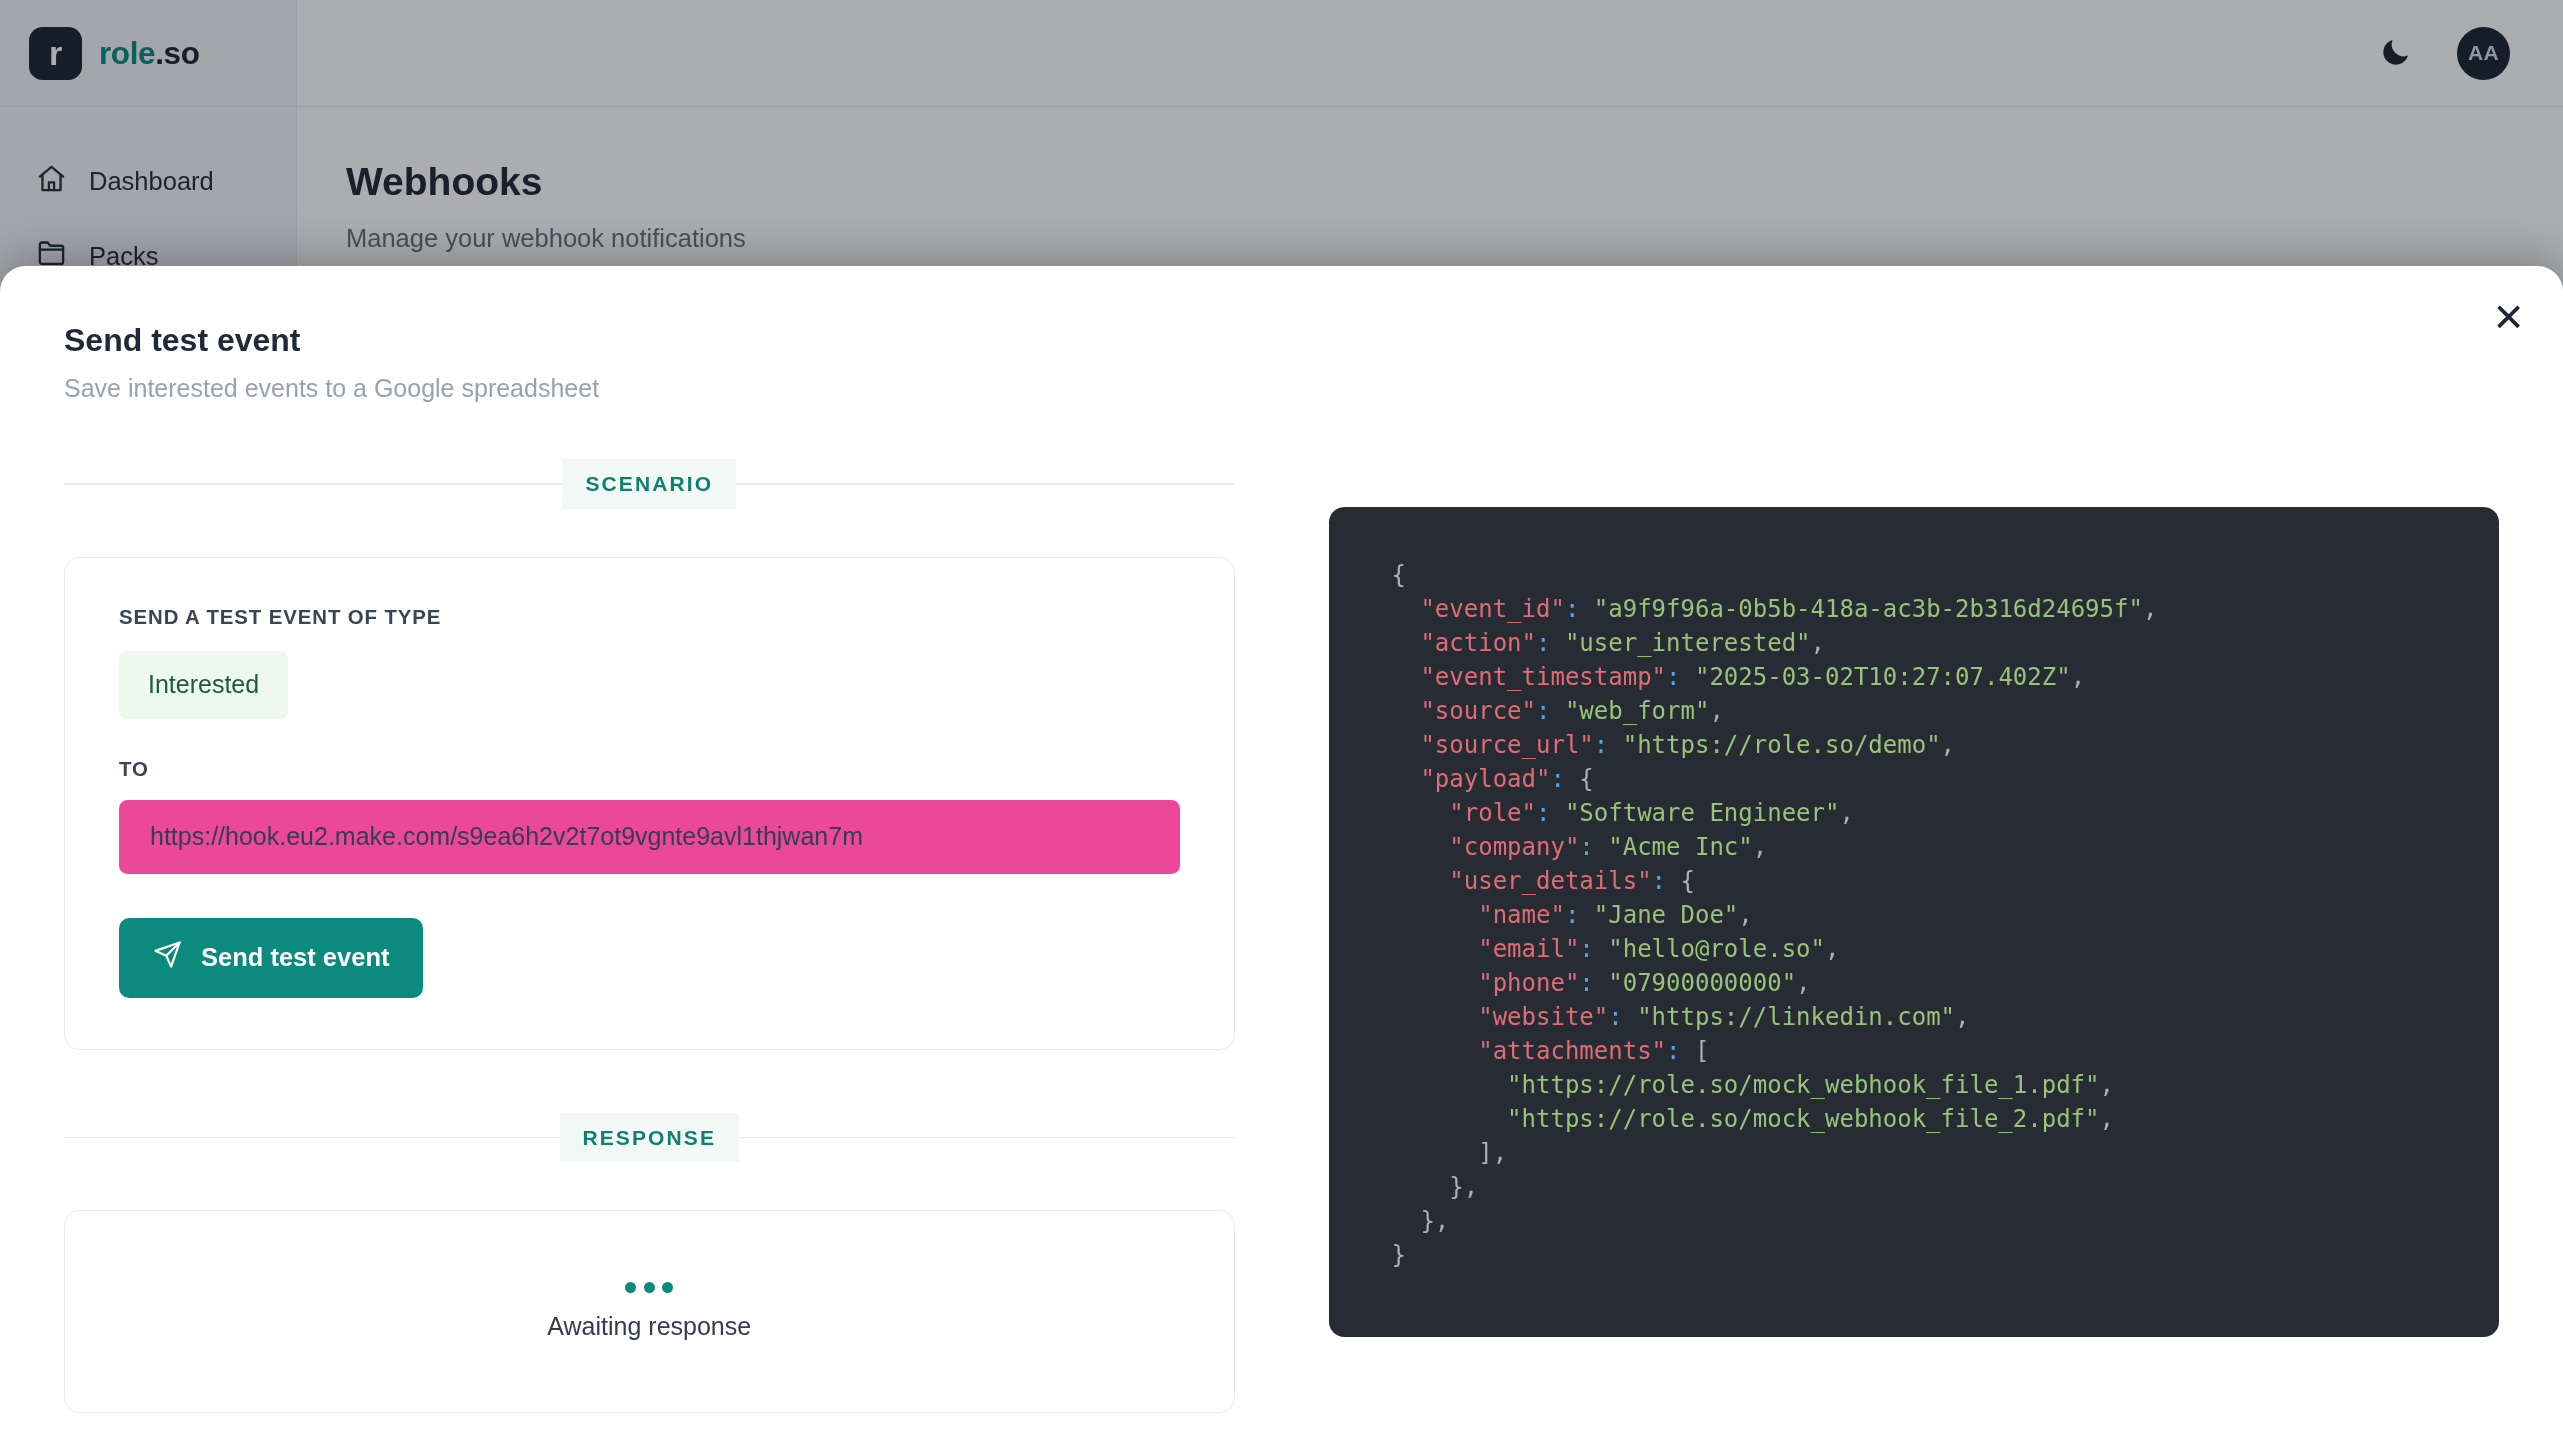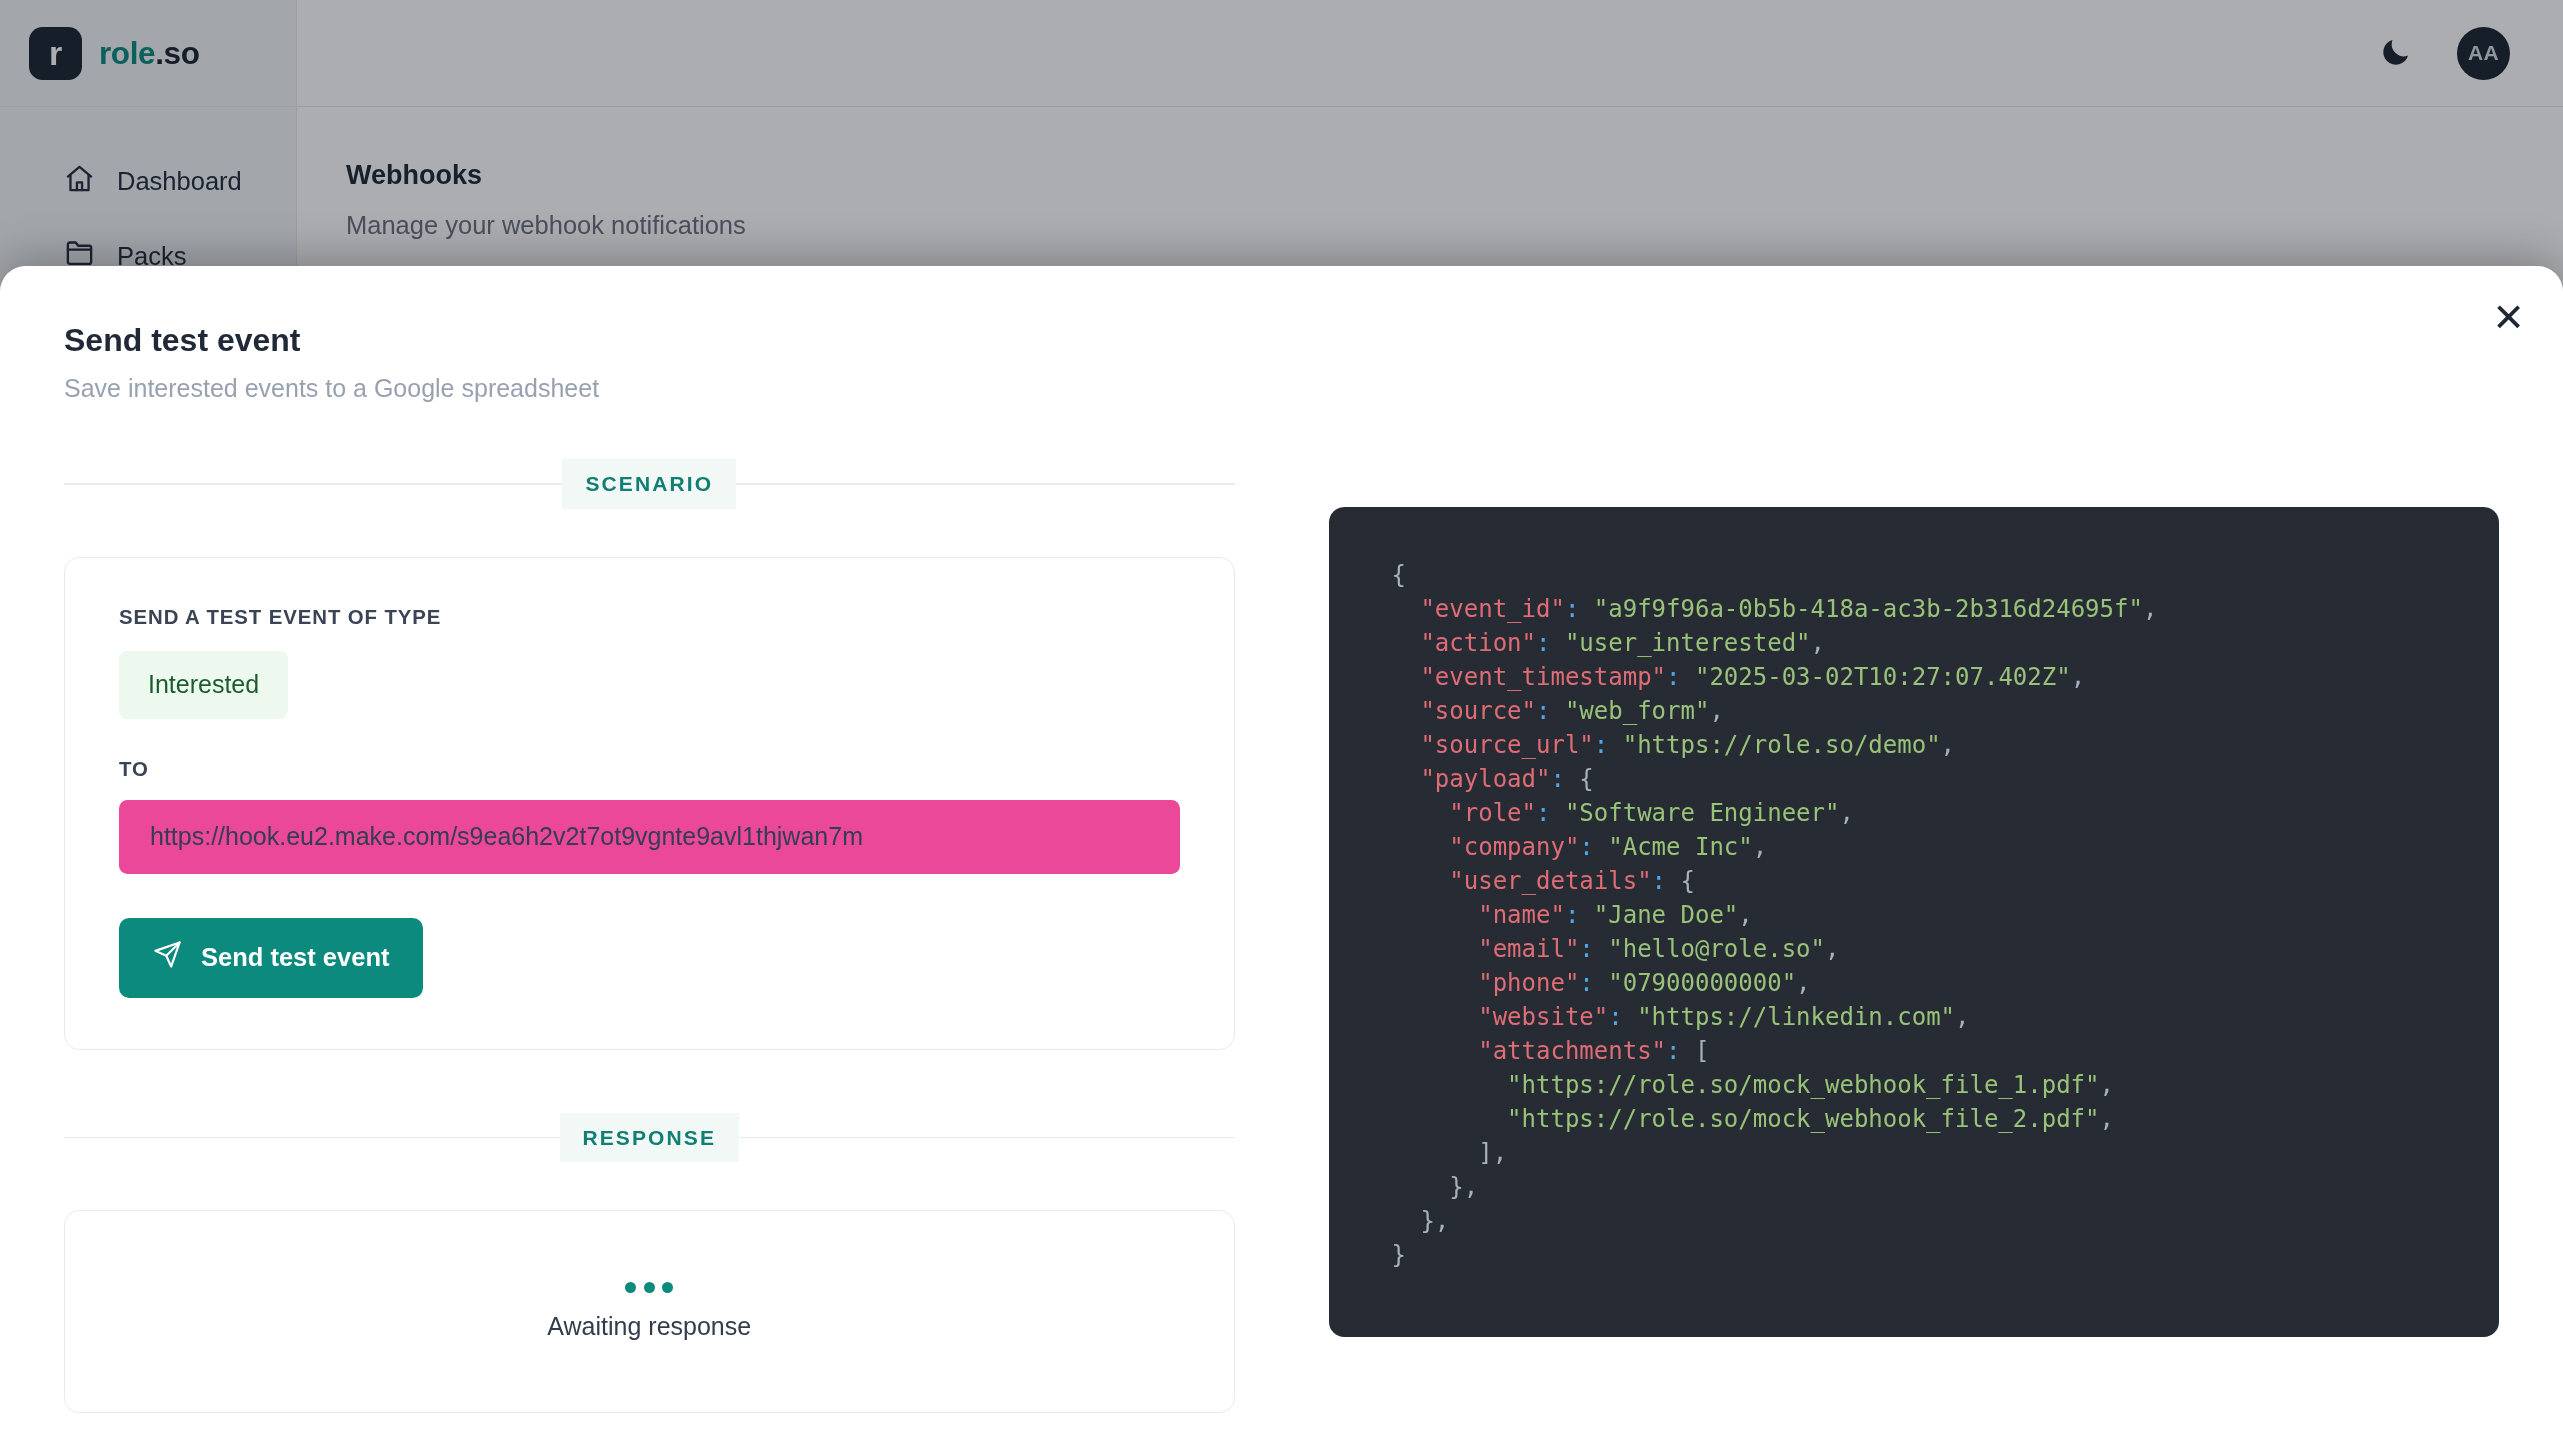--- a/index.html
+++ b/index.html
@@ -8,32 +8,32 @@
 
   
   .app{position:absolute;inset:0;display:flex;}
   .sidebar{width:297px;background:#f3f5f8;border-right:1.7px solid #e4e8ee;box-sizing:border-box;}
   .logo-row{height:107px;display:flex;align-items:center;gap:17px;padding:0 29px;
             border-bottom:1.7px solid #e4e8ee;box-sizing:border-box;}
   .logo-mark{width:53px;height:53px;border-radius:13.6px;background:#1e2633;color:#fff;
              display:flex;align-items:center;justify-content:center;font-size:34px;font-weight:bold;}
   .logo-text{font-size:31.5px;font-weight:bold;color:#1e2633;letter-spacing:-0.4px;}
   .logo-text .teal{color:#0d8a7e;}
-  .nav{padding-top:37px;padding-left:28px;}
+  .nav{padding-top:37px;}
   .nav-item{display:flex;align-items:center;gap:22px;height:75px;padding:0 36px;
             font-size:25.5px;font-weight:500;color:#273040;}
   .nav-item svg{flex:0 0 auto;}
 
   .main{flex:1;display:flex;flex-direction:column;background:#fff;}
   .topbar{height:107px;display:flex;align-items:center;justify-content:flex-end;gap:44px;
           padding-right:53px;border-bottom:1.7px solid #e4e8ee;box-sizing:border-box;}
   .avatar{width:53px;height:53px;border-radius:50%;background:#1e2633;color:#d7dce4;
           display:flex;align-items:center;justify-content:center;font-size:21px;font-weight:bold;letter-spacing:0.4px;}
   .page-head{display:flex;justify-content:space-between;align-items:flex-start;padding:53px 49px 0 49px;}
-  .page-title{font-size:27px;font-weight:bold;color:#1f2937;margin:0;}
+  .page-title{font-size:39px;font-weight:bold;color:#1f2937;margin:0;}
   .page-sub{font-size:25.5px;color:#6b7280;margin-top:20.4px;}
   .add-btn{display:flex;align-items:center;gap:19px;height:80px;padding:0 37px;margin-top:6.8px;
            background:#0d8a7e;color:#fff;border:none;border-radius:12px;font-size:26px;font-weight:600;
            font-family:inherit;}
   .add-btn svg{flex:0 0 auto;}
 
   
   .overlay{position:absolute;inset:0;background:rgba(10,14,22,.34);}
 
   

